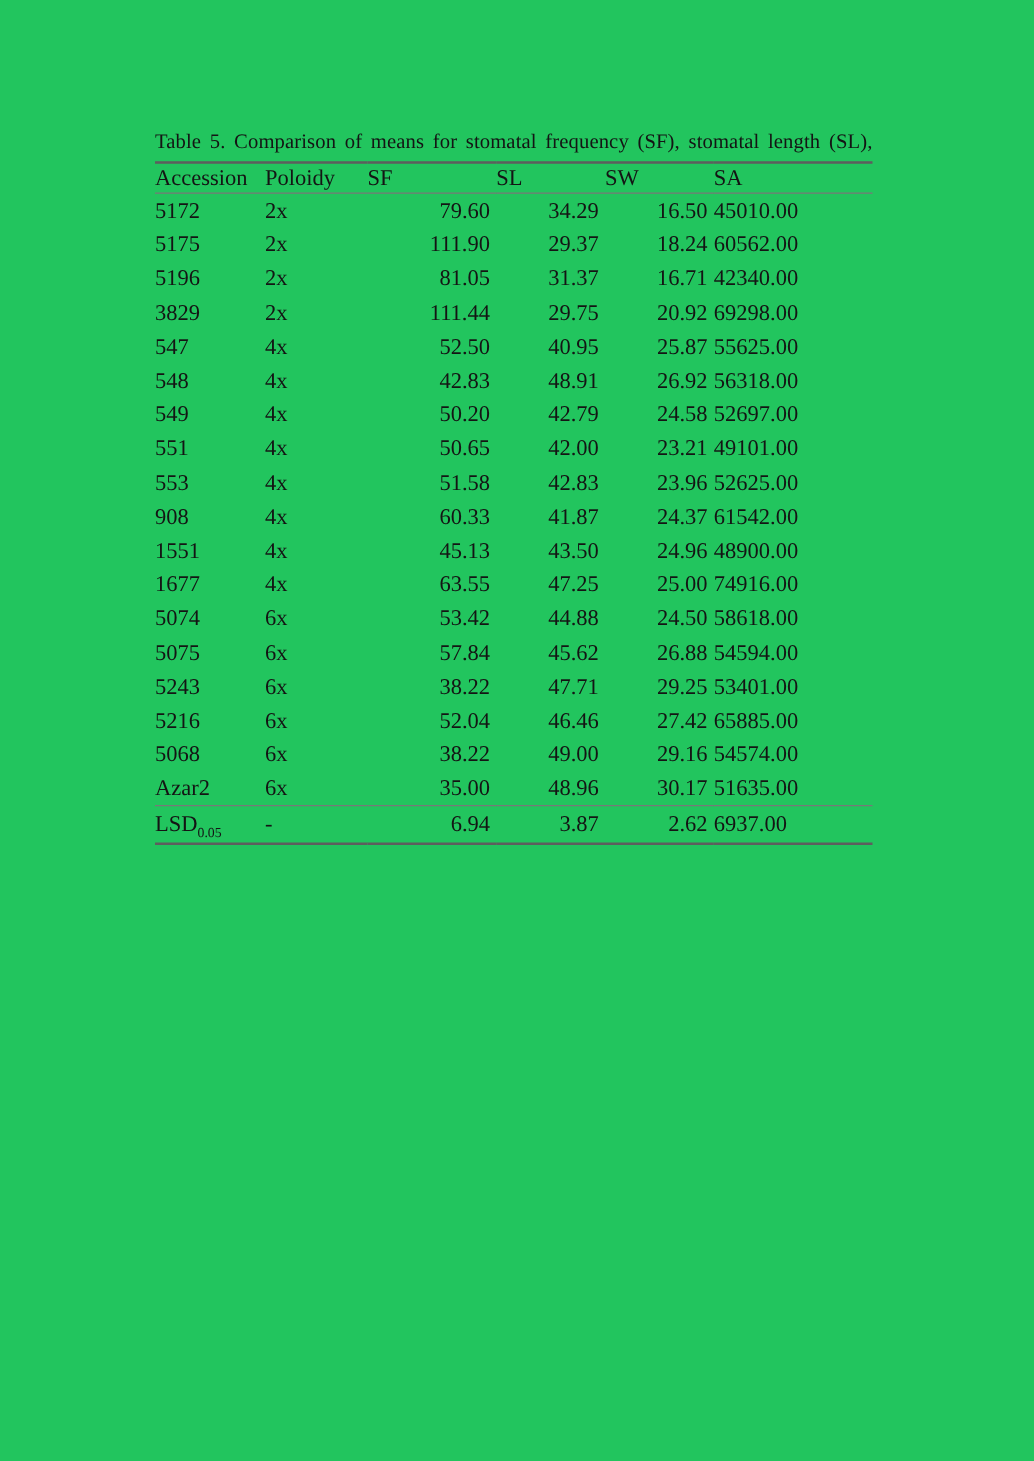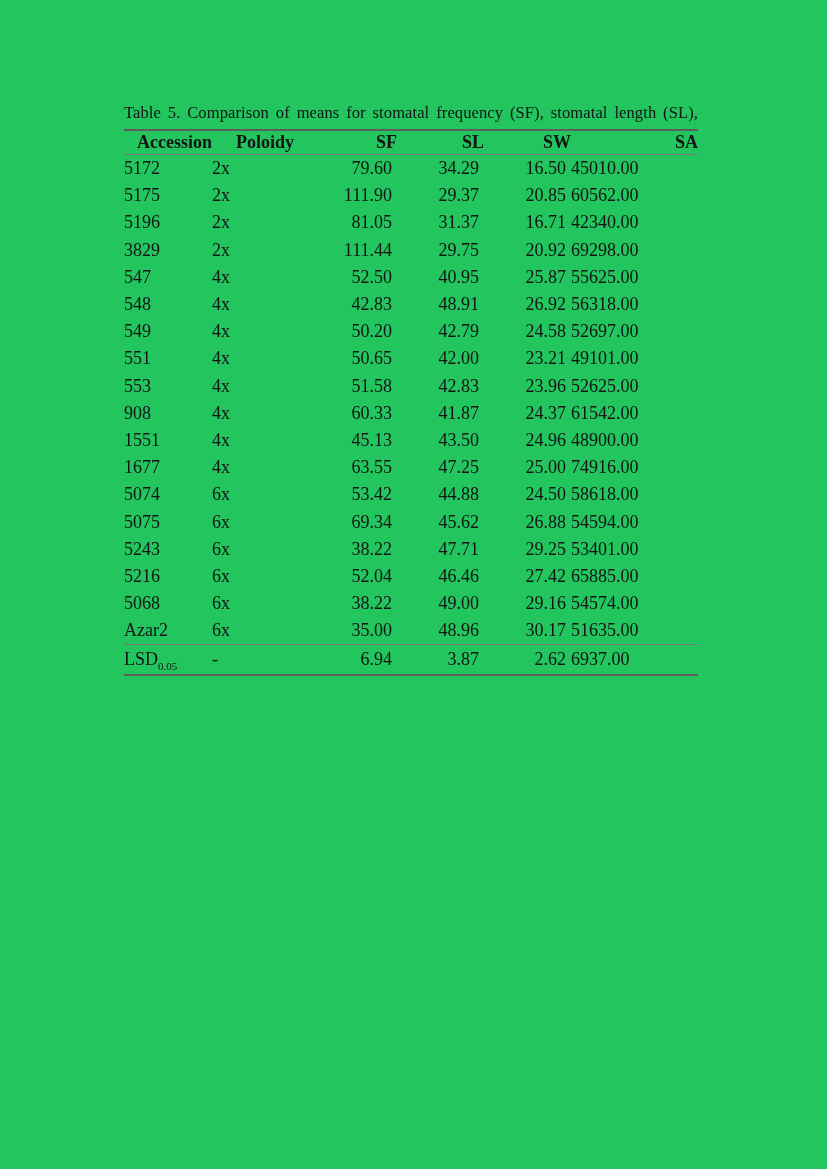--- a/index.html
+++ b/index.html
@@ -35,22 +35,22 @@
     margin-top: 0;
     border-collapse: collapse;
     table-layout: fixed;
     width: 574px;
     font-size: 18px;
     color: #141414;
     border-top: 2.5px solid #5e5e5e;
     border-bottom: 2.5px solid #5e5e5e;
   }
   table.data-table th {
-    font-weight: bold;
-    text-align: right;
+    font-weight: normal;
+    text-align: left;
     height: 23px;
     padding: 0;
     vertical-align: middle;
     border-bottom: 1.5px solid #787878;
   }
   table.data-table tbody td {
     height: 27.2px;
     padding: 0;
     vertical-align: middle;
   }
@@ -102,21 +102,21 @@
             <td class="c2">79.60</td>
             <td class="c3">34.29</td>
             <td class="c4">16.50</td>
             <td class="c5">45010.00</td>
           </tr>
           <tr>
             <td class="c0">5175</td>
             <td class="c1">2x</td>
             <td class="c2">111.90</td>
             <td class="c3">29.37</td>
-            <td class="c4">20.85</td>
+            <td class="c4">18.24</td>
             <td class="c5">60562.00</td>
           </tr>
           <tr>
             <td class="c0">5196</td>
             <td class="c1">2x</td>
             <td class="c2">81.05</td>
             <td class="c3">31.37</td>
             <td class="c4">16.71</td>
             <td class="c5">42340.00</td>
           </tr>
@@ -196,21 +196,21 @@
             <td class="c0">5074</td>
             <td class="c1">6x</td>
             <td class="c2">53.42</td>
             <td class="c3">44.88</td>
             <td class="c4">24.50</td>
             <td class="c5">58618.00</td>
           </tr>
           <tr>
             <td class="c0">5075</td>
             <td class="c1">6x</td>
-            <td class="c2">69.34</td>
+            <td class="c2">57.84</td>
             <td class="c3">45.62</td>
             <td class="c4">26.88</td>
             <td class="c5">54594.00</td>
           </tr>
           <tr>
             <td class="c0">5243</td>
             <td class="c1">6x</td>
             <td class="c2">38.22</td>
             <td class="c3">47.71</td>
             <td class="c4">29.25</td>

